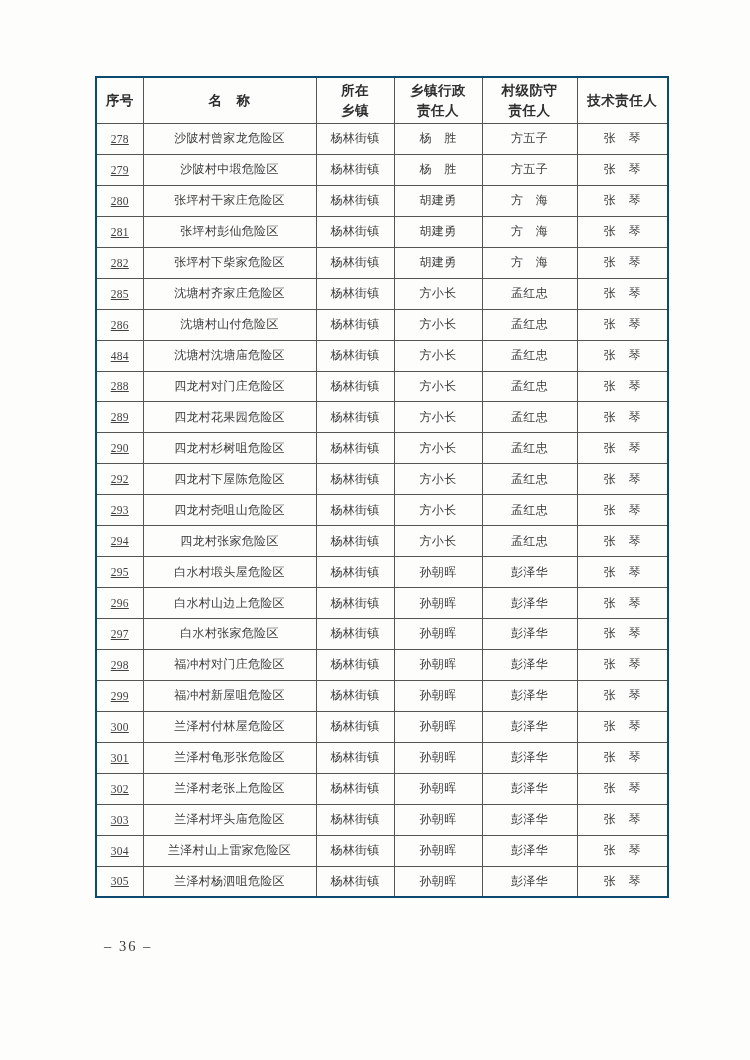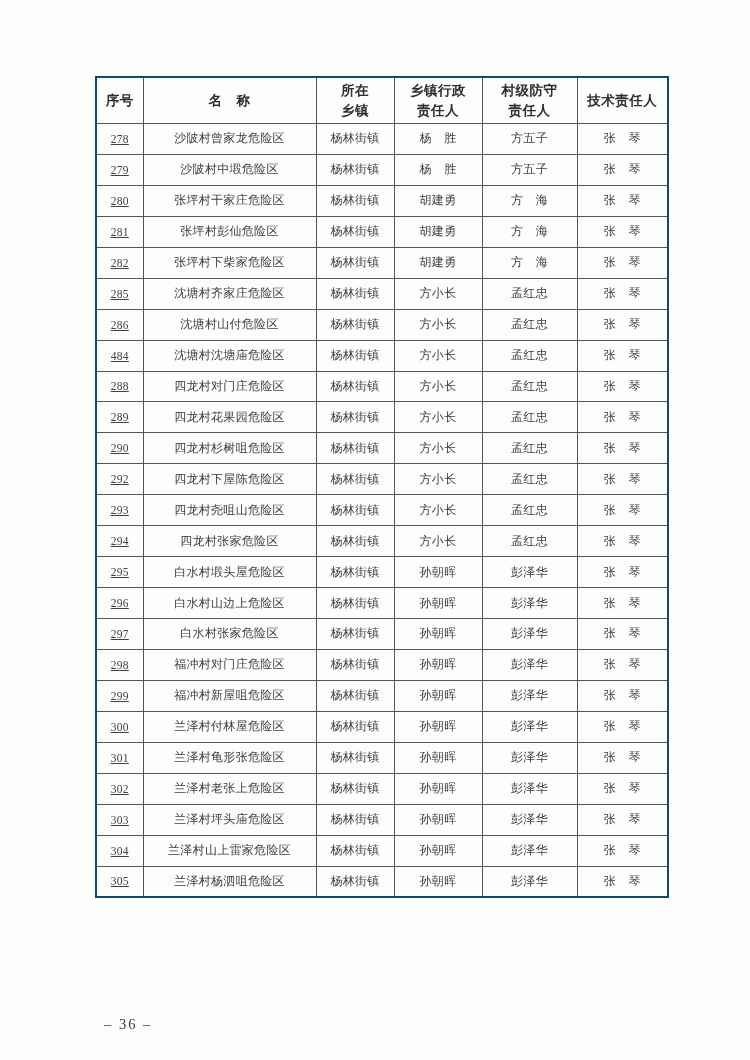--- a/index.html
+++ b/index.html
@@ -50,21 +50,21 @@
     letter-spacing: 0.3px;
   }
   .doc-table tbody td:first-child {
     font-size: 11.5px;
     color: #424242;
     text-decoration: underline;
   }
   .page-number {
     position: absolute;
     left: 104px;
-    top: 1016px;
+    top: 938px;
     font-size: 14.5px;
     color: #3a3a3a;
     letter-spacing: 2px;
   }
 </style>
 </head>
 <body>
 
 <div>
 

